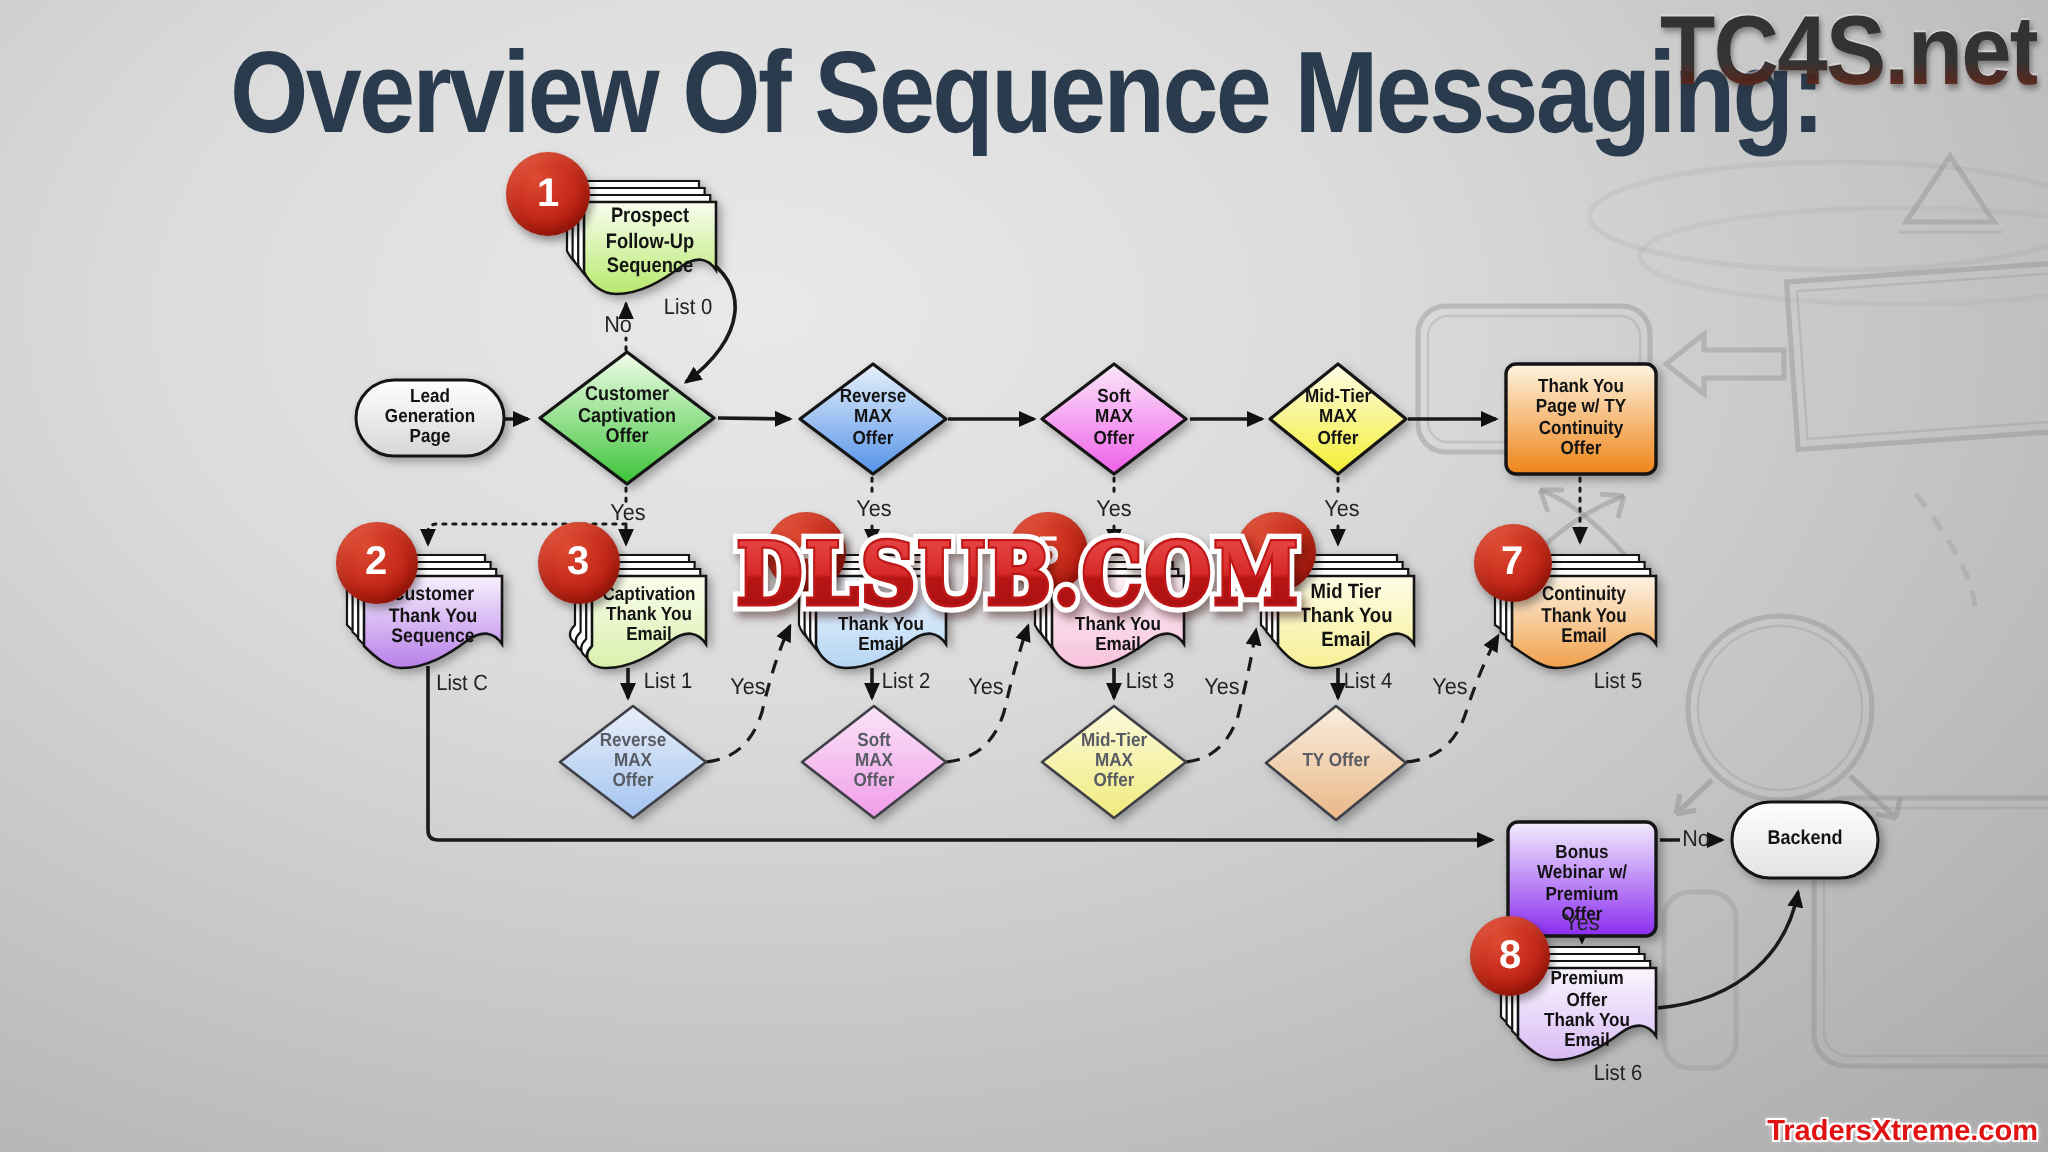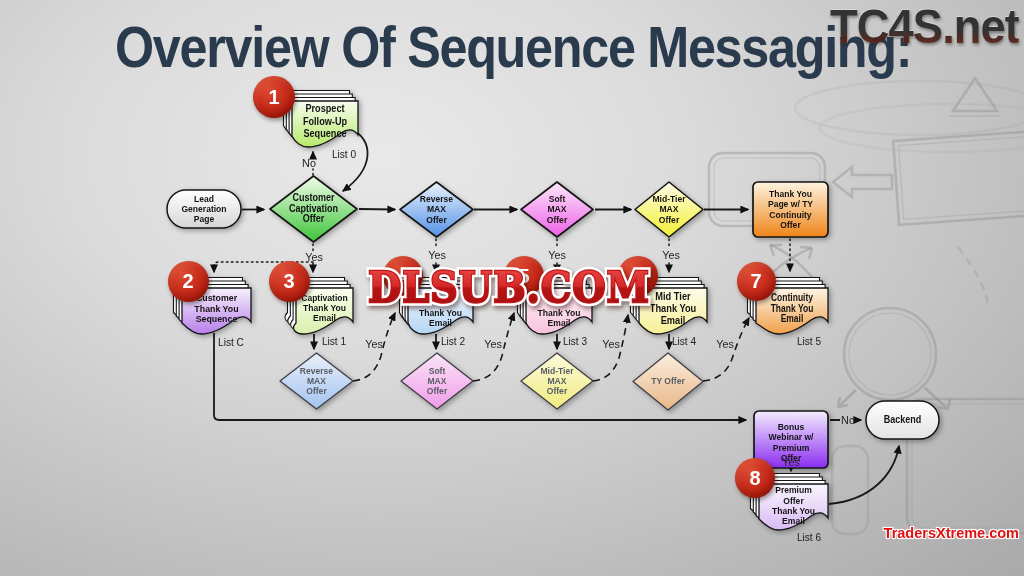--- a/index.html
+++ b/index.html
@@ -71,21 +71,21 @@
   .footer-left{
     position:absolute;left:12px;top:3px;height:28px;line-height:27px;color:#fff;font-size:19px;font-weight:700;
     text-shadow:0 1px 2px rgba(0,0,0,.65);transform:scaleX(0.86);transform-origin:left center;white-space:nowrap;
   }
   svg.brand{position:absolute;left:660px;top:0px;overflow:visible;}
   svg.brand text{
     font-family:"DejaVu Serif","Liberation Serif",serif;font-weight:700;font-size:27.5px;
     fill:#fafafa;stroke:#16263f;stroke-width:3;paint-order:stroke;
   }
   .traders{
-    position:absolute;right:5px;top:525px;z-index:10;
+    position:absolute;right:5px;top:558px;z-index:10;
     font-size:14.5px;font-weight:700;color:#e01212;
     text-shadow:-1px -1px 0 #fff,1px -1px 0 #fff,-1px 1px 0 #fff,1px 1px 0 #fff,0 0 3px #fff;
     white-space:nowrap;
   }
 </style>
 </head>
 <body>
 
 <div class="stage">
 
@@ -156,21 +156,21 @@
         <path d="M790,239 L790,271" stroke-width="1.5" stroke-dasharray="1.6 3.4" stroke-linecap="round" marker-end="url(#arrow)"></path>
         <path d="M791,450 L791,456 M791,467 L791,471" stroke-width="1.5" stroke-dasharray="1.6 3.4" stroke-linecap="round" marker-end="url(#arrow)"></path>
         <path d="M353,381 Q374,379 381,356 Q387,330 395,313" stroke-width="1.6" stroke-dasharray="7 5" marker-end="url(#arrow)"></path>
         <path d="M473,381 Q495,379 502,356 Q508,330 514,313" stroke-width="1.6" stroke-dasharray="7 5" marker-end="url(#arrow)"></path>
         <path d="M593,381 Q612,379 619,358 Q625,334 628,315" stroke-width="1.6" stroke-dasharray="7 5" marker-end="url(#arrow)"></path>
         <path d="M703,381 Q726,379 733,356 Q741,332 749,318" stroke-width="1.6" stroke-dasharray="7 5" marker-end="url(#arrow)"></path>
       </g>
   </svg>
 
   <div id="nodes">
-      <div class="node" style="left: 163px; top: 186px; width: 82px; height: 46px;">
+      <div class="node" style="left: 174px; top: 186px; width: 82px; height: 46px;">
         <svg width="82" height="46" viewBox="0 0 82 46" class="shape-shadow">
           <defs>
             <linearGradient id="grad_lead_gen" x1="0" y1="0" x2="0" y2="1">
               <stop offset="0" stop-color="#ffffff"></stop>
               <stop offset="1" stop-color="#d6d6d6"></stop>
             </linearGradient>
           </defs>
           <rect x="4" y="4" width="74" height="38" rx="19" fill="url(#grad_lead_gen)" stroke="#141414" stroke-width="1.5"></rect>
         </svg>
         <div class="node-label" style="left: 4px; top: 4px; width: 74px; height: 38px;">Lead

